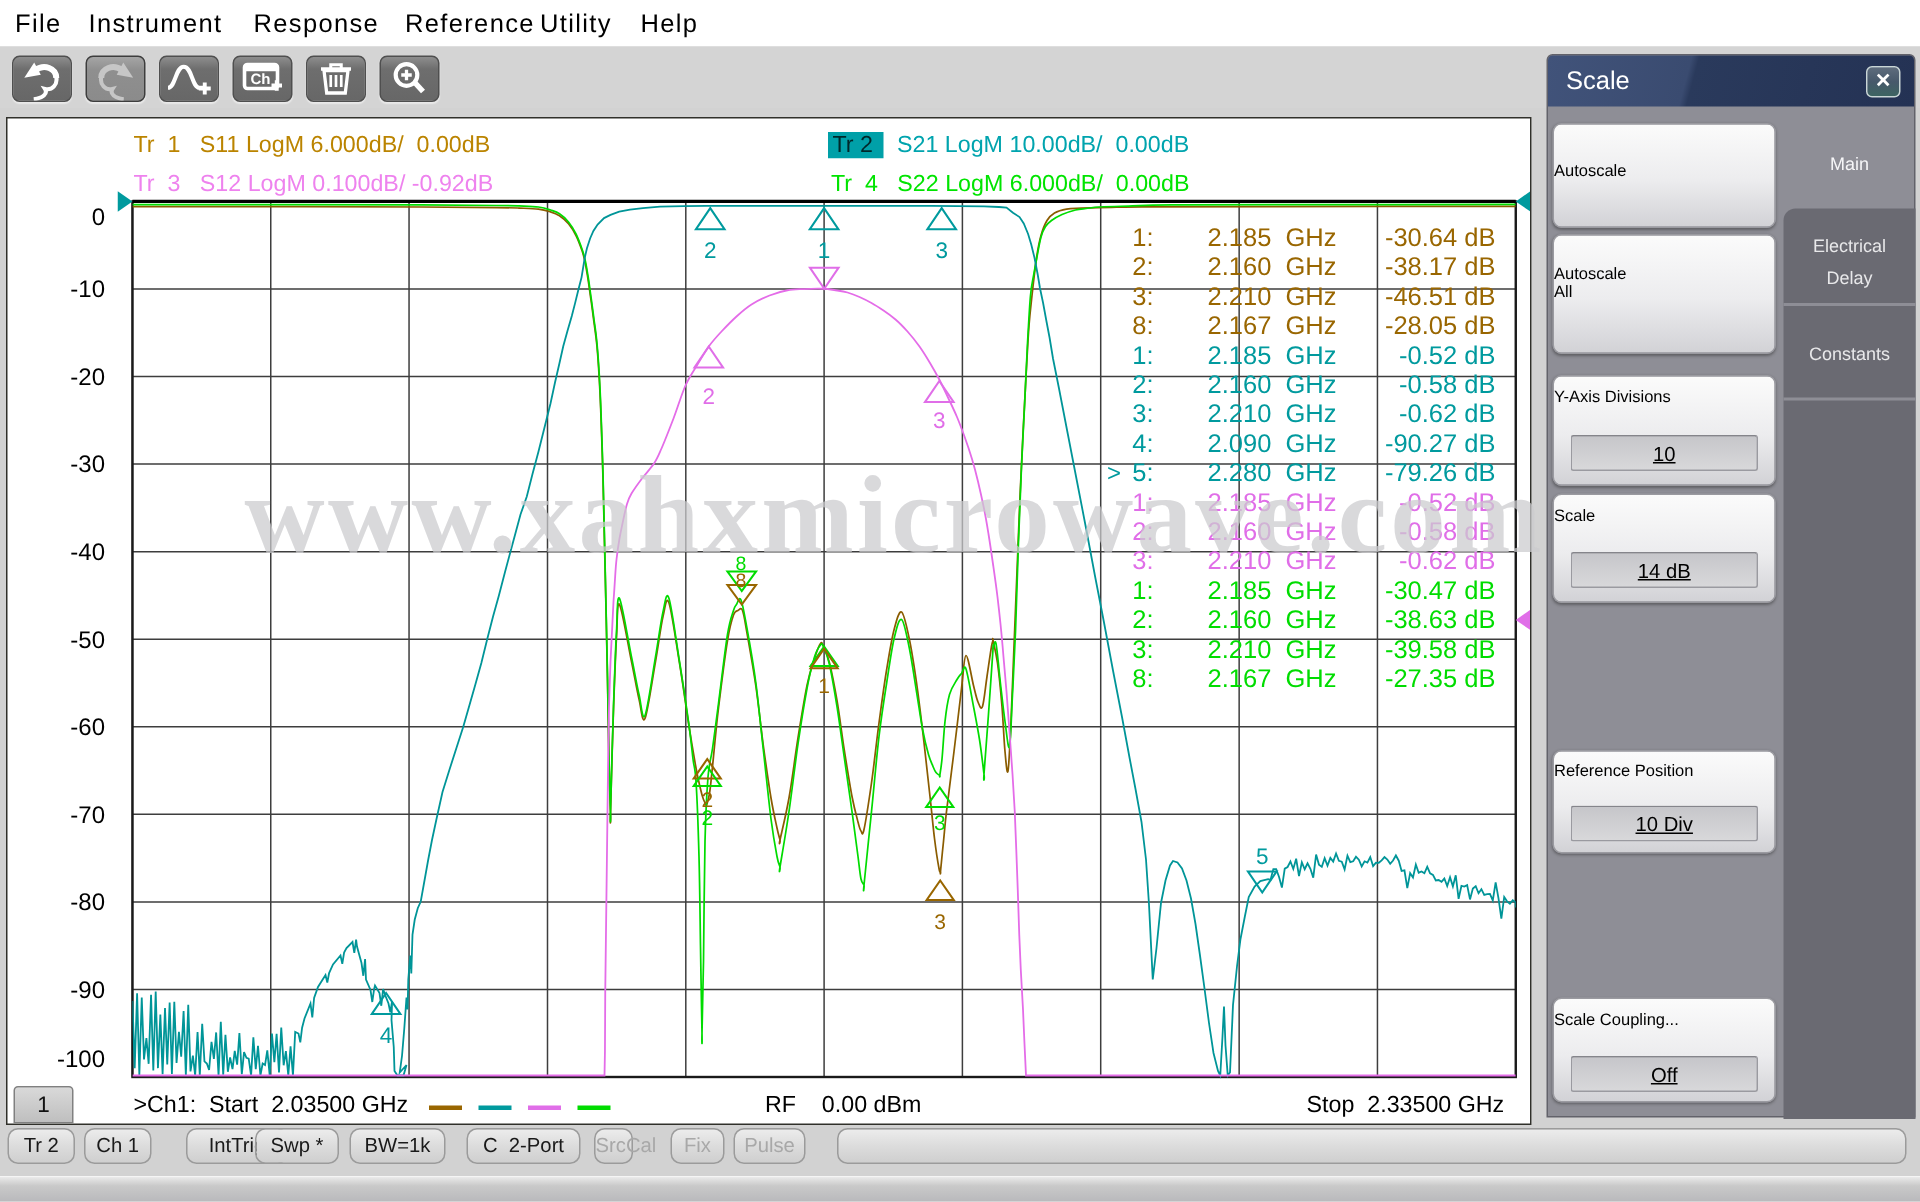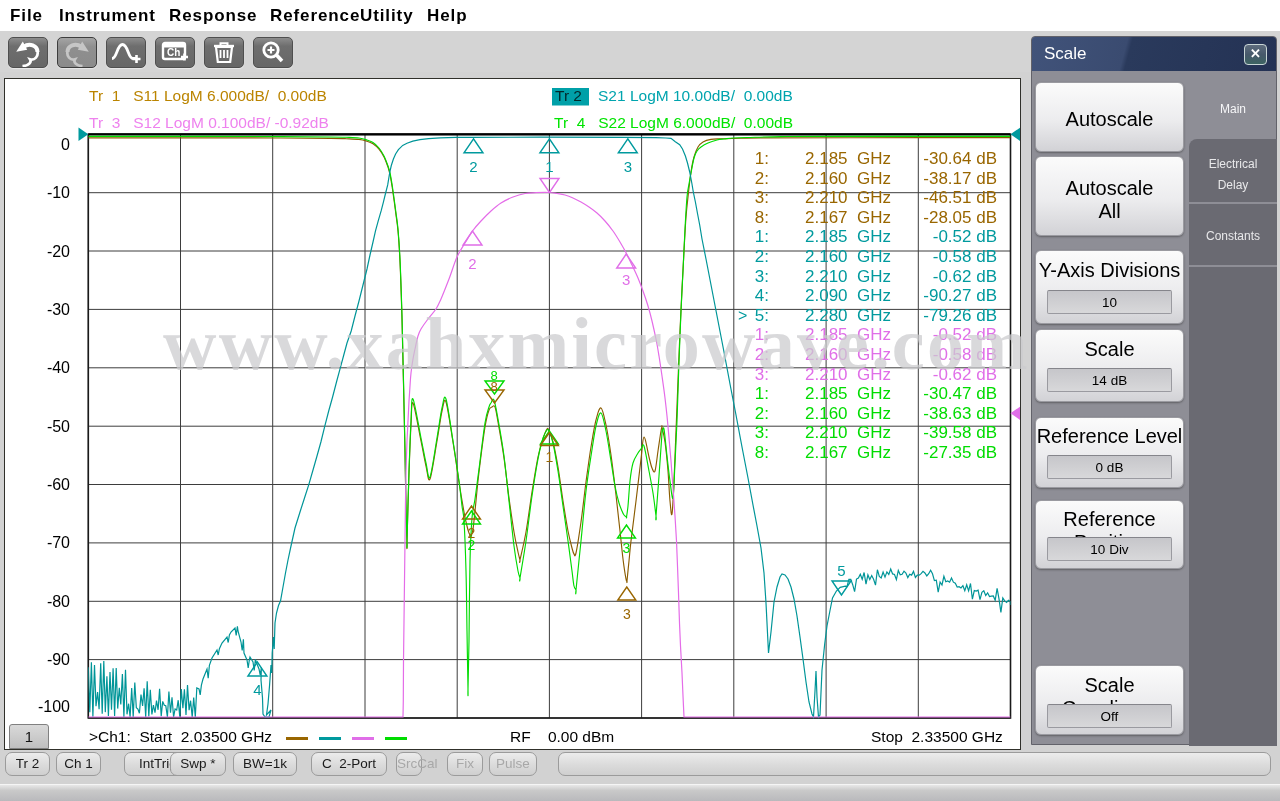--- a/index.html
+++ b/index.html
@@ -1,34 +1,34 @@
 <!DOCTYPE html>
 <html><head>
 <meta charset="utf-8">
 <style>
 * { margin:0; padding:0; box-sizing:border-box; }
 html,body { width:1280px; height:801px; overflow:hidden; font-family:"Liberation Sans", sans-serif; background:#d2d2d2; position:relative; }
 .menubar { position:absolute; left:0; top:0; width:1280px; height:31px; background:#fff; font-size:17px; letter-spacing:0.9px; color:#000; }
-.menubar span { position:absolute; top:6px;font-weight:bold; }
+.menubar span { position:absolute; top:6px; }
 .toolbar { position:absolute; left:0; top:31px; width:1280px; height:41px; background:#d4d4d4; }
 .tbtn { position:absolute; top:6px; width:40px; height:31px; background:linear-gradient(to bottom,#8d8d8d 0%,#6e6e6e 28%,#676767 100%); border:1px solid #4f4f4f; border-radius:5px; box-shadow:0 1px 1px rgba(255,255,255,.5); }
 .tbtn.dis { background:linear-gradient(to bottom,#a5a5a5 0%,#8f8f8f 30%,#8b8b8b 100%); border-color:#3d3d3d; }
 .chart { position:absolute; left:4px; top:78px; width:1017px; height:672px; background:#fff; border:1.5px solid #30302a; overflow:hidden; }
 .chtab { position:absolute; left:4px; top:645px; width:40px; height:25px; background:linear-gradient(to bottom,#d9d9d9,#bfbfbf); border:1px solid #808080; border-radius:3px 3px 0 0; text-align:center; font-size:15px; line-height:24px; color:#111; }
 .chstat { position:absolute; top:649px; font-size:15.5px; color:#000; }
 .dash { position:absolute; top:658px; height:2.5px; width:22px; }
 .panel { position:absolute; left:1031px; top:36px; width:246px; height:709px; background:#8e8e96; border:1px solid #62626a; border-radius:4px 4px 0 0; }
 .phead { position:absolute; left:0; top:0; width:244px; height:34px; background:linear-gradient(105deg,#41537a 0%,#3a4b70 38%,#2a3a5c 40%,#243254 100%); border-radius:3px 3px 0 0; }
 .phead .t { position:absolute; left:12px; top:7px; color:#fff; font-size:17px; }
 .pclose { position:absolute; right:9px; top:7px; width:23px; height:21px; background:linear-gradient(to bottom,#5e6c7d 0%,#47596b 50%,#3d6462 100%); border:1.5px solid #c9d6d6; border-radius:4px; color:#fff; font-size:13px; font-weight:bold; text-align:center; line-height:18px; }
 .tabcol { position:absolute; left:157px; top:102px; width:88px; height:607px; background:#6a6a72; border-radius:8px 0 0 0; }
 .ptab { position:absolute; left:157px; width:88px; line-height:21px; color:#e8e8ea; font-size:12px; text-align:center; }
 .pbtn { position:absolute; left:3px; width:149px; background:linear-gradient(to bottom,#fbfbfb 0%,#ececee 55%,#d2d2d6 100%); border:1px solid #9a9aa0; border-radius:6px; box-shadow:0 1px 2px rgba(40,40,40,.45); color:#000; }
-.pbtn .l { position:absolute; width:100%; text-align:center; font-size:20px; }
-.pbtn .v { position:absolute; left:11px; right:11px; height:24px; background:linear-gradient(to bottom,#c6c6ca,#d8d8da); border:1px solid #9a9aa0; border-top-color:#85858b; border-radius:2px; text-align:center; font-size:13.5px; line-height:23px; color:#000; }
+.pbtn .l { position:absolute; width:100%; font-size:11px; }
+.pbtn .v { position:absolute; left:11px; right:11px; height:24px; background:linear-gradient(to bottom,#c6c6ca,#d8d8da); border:1px solid #9a9aa0; border-top-color:#85858b; border-radius:2px; text-align:center; font-size:13.5px; line-height:23px; color:#000;text-decoration:underline; }
 .sbtn { position:absolute; top:752px; height:24px; background:linear-gradient(to bottom,#ececec 0%,#dcdcdc 50%,#cfcfcf 100%); border:1px solid #9b9b9b; border-radius:7px; font-size:13.5px; color:#1a1a1a; text-align:center; }
 .sbtn.dis { color:#a8a8a8; }
 .watermark { position:absolute; left:163px; top:302px; width:950px; font-family:"Liberation Serif", serif; font-weight:bold; font-size:74px; letter-spacing:2.2px; color:rgba(203,203,206,0.73); z-index:60; white-space:nowrap; }
 .botline { position:absolute; left:0; top:784px; width:1280px; height:17px; background:linear-gradient(to bottom,#e8e8e8 0%,#c9c9c9 35%,#b9b9bc 100%); border-top:1px solid #f5f5f5; }
 </style>
 </head>
 <body>
 <div class="menubar">
 <span style="left:10px">File</span>
 <span style="left:59px">Instrument</span>
@@ -252,24 +252,20 @@
       <div class="l" style="top:20px">Autoscale<br>All</div>
     </div>
 <div class="pbtn" style="top:213px;height:74px">
       <div class="l" style="top:8px">Y-Axis Divisions</div>
       <div class="v" style="top:39px">10</div>
     </div>
 <div class="pbtn" style="top:292px;height:73px">
       <div class="l" style="top:8px">Scale</div>
       <div class="v" style="top:38px">14 dB</div>
     </div>
-<div class="pbtn" style="top:380px;height:71px">
-      <div class="l" style="top:7px">Reference Level</div>
-      <div class="v" style="top:37px">0 dB</div>
-    </div>
 <div class="pbtn" style="top:463px;height:69px">
       <div class="l" style="top:7px">Reference Position</div>
       <div class="v" style="top:36px">10 Div</div>
     </div>
 <div class="pbtn" style="top:628px;height:70px">
       <div class="l" style="top:8px">Scale Coupling...</div>
       <div class="v" style="top:38px">Off</div>
     </div>
 </div>
 <div class="sbtn" style="left:5px;width:45px;line-height:22px">Tr 2</div>

